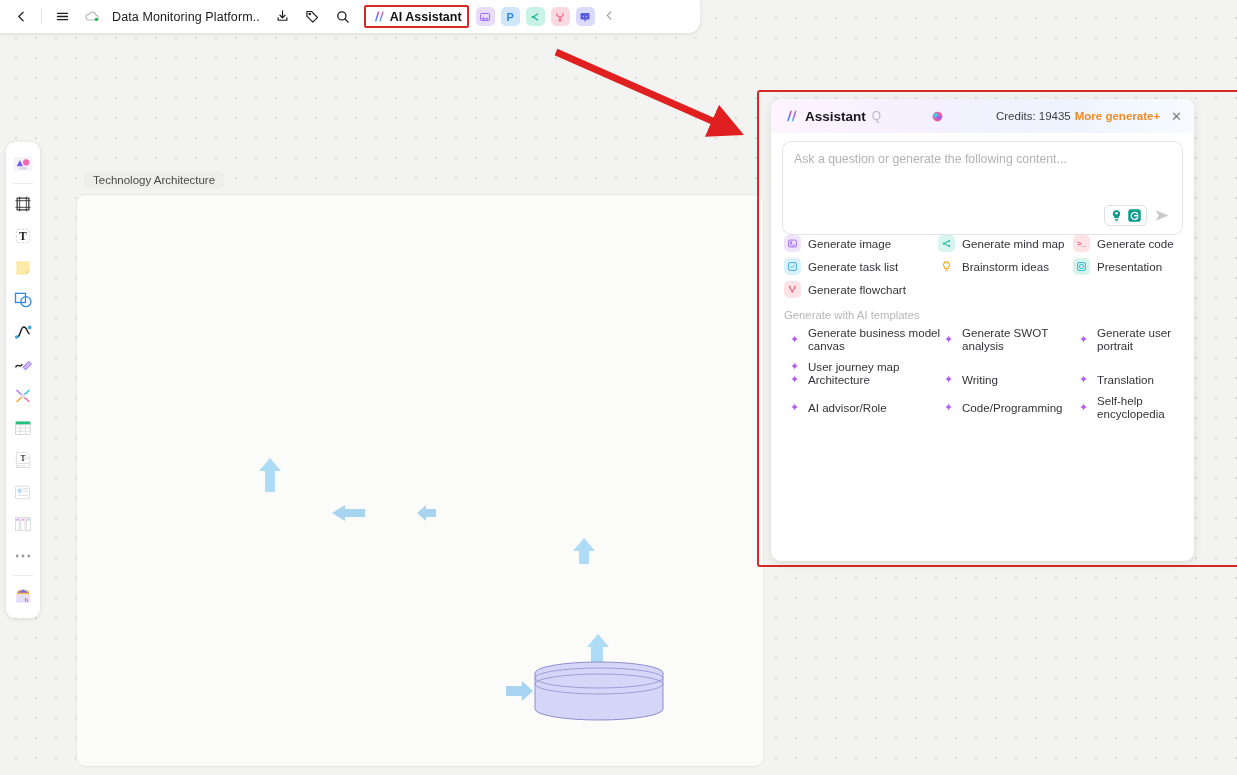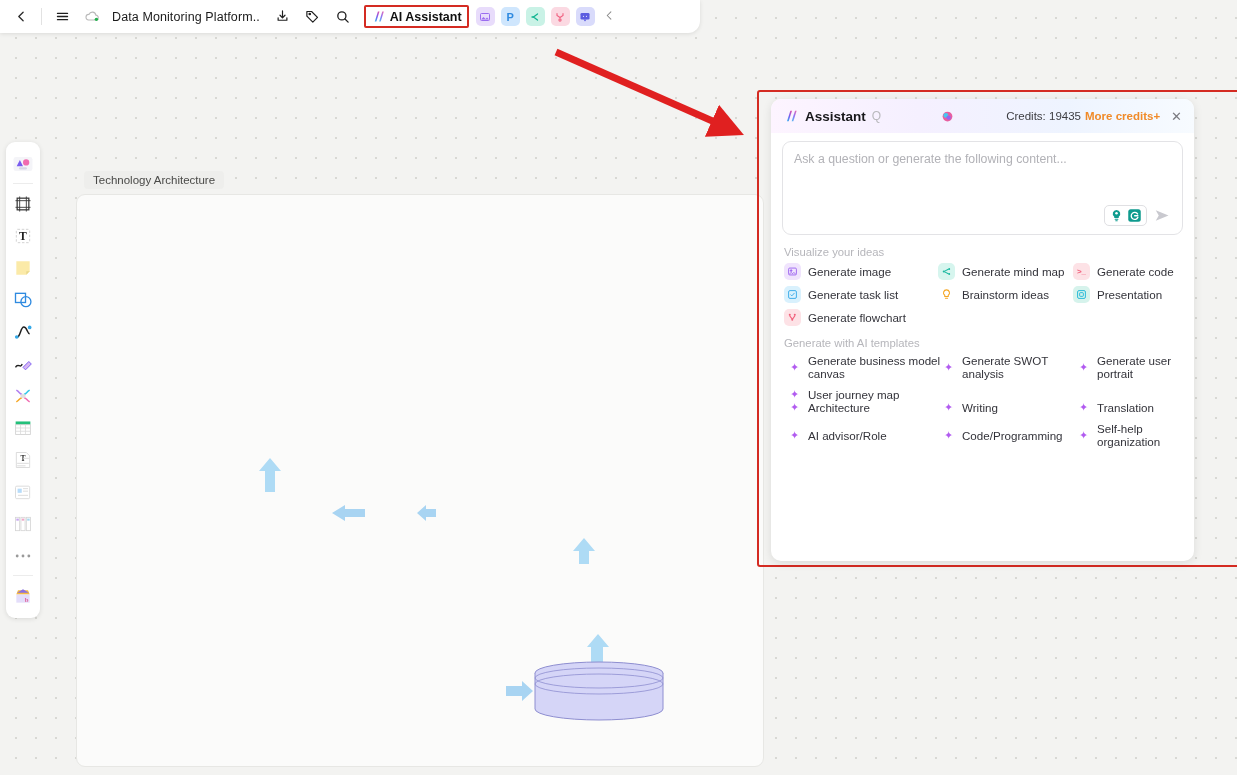--- a/index.html
+++ b/index.html
@@ -517,21 +517,21 @@
       </svg>
       <span class="title">Assistant</span>
       <span class="q">Q</span>
       <div class="credits">
         <svg width="13" height="13" viewBox="0 0 24 24">
           <circle cx="12" cy="12" r="9" fill="#e85fa0"></circle>
             <circle cx="9" cy="10" r="4.5" fill="#46c9f0"></circle>
             <circle cx="14" cy="14" r="4" fill="#9a63ef"></circle>
         </svg>
         <span class="ctxt">Credits: 19435</span>
-        <span class="more"><span>More credits</span><span>+</span></span>
+        <span class="more"><span>More generate</span><span>+</span></span>
         <span class="close">✕</span>
       </div>
     </div>
 
     <div id="aiInput">
       <div class="ph">Ask a question or generate the following content...</div>
       <div id="inputTools">
         <div class="tealbox">
           <svg width="15" height="15" viewBox="0 0 24 24">
             <path d="M12 3a6 6 0 0 0-3.6 10.8V16h7.2v-2.2A6 6 0 0 0 12 3z" fill="#0f9b8e"></path>
@@ -544,21 +544,20 @@
             <path d="M17 9.5A5.6 5.6 0 1 0 17.4 15" stroke="#fff" stroke-width="2.1" fill="none" stroke-linecap="round"></path>
             <path d="M12.2 12.4h5.2" stroke="#fff" stroke-width="2.1" stroke-linecap="round"></path>
           </svg>
         </div>
         <svg width="19" height="15" viewBox="0 0 24 20">
           <path d="M3 3 L20 10 L3 17 L7 10 Z" fill="#c9c9cf"></path>
         </svg>
       </div>
     </div>
 
-    <div class="sec-title">Visualize your ideas</div>
     <div class="grid3">
       <div class="gi">
         <span class="ic" style="background:#f0e4fd;">
           <svg width="11" height="11" viewBox="0 0 24 24" fill="none" stroke="#9a63ef" stroke-width="2">
               <rect x="3.5" y="4.5" width="17" height="15" rx="2.5"></rect>
               <circle cx="9" cy="10" r="1.8" fill="#9a63ef"></circle>
               <path d="M5 18l4-4 3 3 3-3 4 4"></path>
             </svg>
         </span>
         <span class="lbl">Generate image</span>
@@ -656,21 +655,21 @@
       <div class="gi">
         <span class="sp">✦</span>
         <span class="lbl">AI advisor/Role</span>
       </div>
       <div class="gi">
         <span class="sp">✦</span>
         <span class="lbl">Code/Programming</span>
       </div>
       <div class="gi">
         <span class="sp">✦</span>
-        <span class="lbl">Self-help organization</span>
+        <span class="lbl">Self-help encyclopedia</span>
       </div>
     </div>
 
   </div>
 </div>
 
 <svg id="annot">
   <defs>
     <marker id="redhead" markerWidth="5" markerHeight="5" refX="2.2" refY="2.5" orient="auto">
       <path d="M0 0 L5 2.5 L0 5 Z" fill="#e02020"></path>

